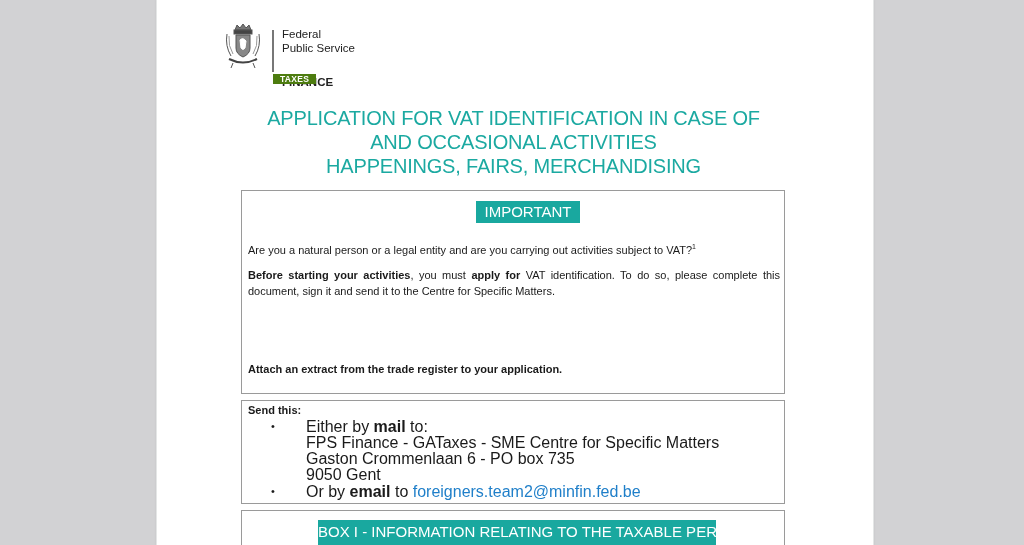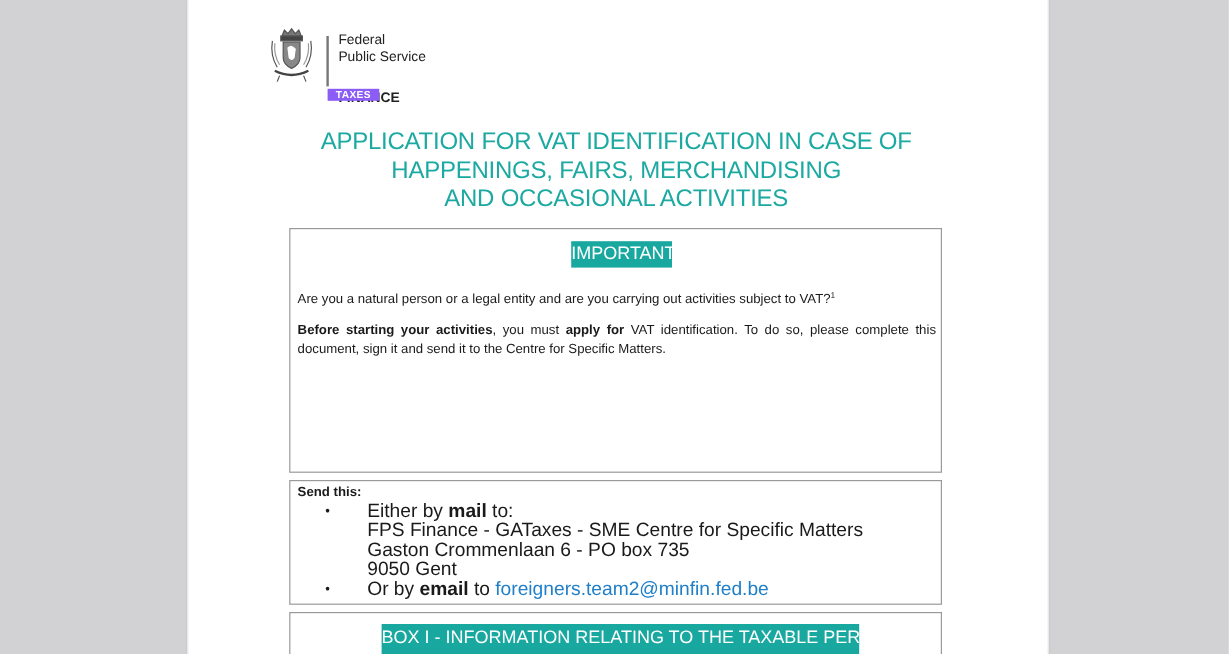--- a/index.html
+++ b/index.html
@@ -15,40 +15,40 @@
     border-left:1px solid #e4e6e6; border-right:1px solid #e4e6e6;
     box-shadow:0 0 2px rgba(0,0,0,0.08);
   }
   .logo { position:absolute; left:223px; top:22px; width:140px; height:66px; }
   .crest { position:absolute; left:0; top:0; width:40px; height:48px; }
   .logo-divider { position:absolute; left:49px; top:8px; width:2px; height:42px; background:#777; }
   .logo-text { position:absolute; left:59px; top:6px; font-size:11.5px; line-height:13.5px; color:#222; }
   .logo-text .bold { font-weight:bold;margin-top:21px; }
   .taxes-badge {
     position:absolute; left:50px; top:52px; width:43px; height:10px;
-    background:#8b5cf6; color:#fff; font-size:8.5px; line-height:10px;
+    background:#4d7c0f; color:#fff; font-size:8.5px; line-height:10px;
     text-align:center; font-weight:bold; letter-spacing:0.3px;
   }
   .title {
     position:absolute; left:241px; top:106px; width:545px;
     text-align:center; color:#1ba9a1; font-size:20px; line-height:24px;
     letter-spacing:-0.2px;
   }
   .box {
     position:absolute; left:241px; width:544px;
     border:1px solid #9a9a9a; box-sizing:border-box; background:#fff;
   }
   .box1 { top:190px; height:204px; }
   .box2 { top:400px; height:104px; }
   .box3 { top:510px; height:40px; }
   .hl {
     position:absolute; background:#19a89f; color:#fff;
     text-align:center; white-space:nowrap;
   }
-  .hl-important { left:234px; top:10px; width:84px; height:22px; font-size:15px; line-height:22px; }
+  .hl-important { left:234px; top:10px; width:104px; height:22px; font-size:15px; line-height:22px; }
   .hl-box1 { left:76px; top:9px; width:398px; height:36px; font-size:15px; line-height:23px; }
   .para {
     position:absolute; left:6px; width:532px;
     font-size:11px; line-height:16px; color:#1a1a1a; text-align:justify;
   }
   .p1 { top:48px; }
   .p2 { top:76px; }
   .p3 { top:124px; }
   .p4 { top:170px; font-weight:bold; }
   b { font-weight:bold; }
@@ -79,28 +79,29 @@
   <div class="logo-text">
     <div>Federal</div>
     <div>Public Service</div>
     <div class="bold">FINANCE</div>
   </div>
   <div class="taxes-badge">TAXES</div>
 </div>
 
 <div class="title">
   <div>APPLICATION FOR VAT IDENTIFICATION IN CASE OF</div>
+  <div>AND OCCASIONAL ACTIVITIES</div>
   <div>HAPPENINGS, FAIRS, MERCHANDISING</div>
-  <div>AND OCCASIONAL ACTIVITIES</div>
 </div>
 
 <div class="box box1">
   <div class="hl hl-important">IMPORTANT</div>
   <div class="para p1"><span>Are you a natural person or a legal entity and are you carrying out activities subject to VAT?</span><sup style="font-size:7px">1</sup></div>
   <div class="para p2"><b>Before starting your activities</b><span>, you must </span><b>apply for</b><span> VAT identification. To do so, please complete this document, sign it and send it to the Centre for Specific Matters.</span></div>
+  <div class="para p4">Attach an extract from the trade register to your application.</div>
 </div>
 
 <div class="box box2">
   <div class="send-title">Send this:</div>
   <div class="bullet" style="top:18px">•</div>
   <div class="send-line" style="left:64px; top:18px"><span>Either by </span><b>mail</b><span> to:</span></div>
   <div class="send-line" style="left:64px; top:34px">FPS Finance - GATaxes - SME Centre for Specific Matters</div>
   <div class="send-line" style="left:64px; top:50px">Gaston Crommenlaan 6 - PO box 735</div>
   <div class="send-line" style="left:64px; top:66px">9050 Gent</div>
   <div class="bullet" style="top:83px">•</div>

